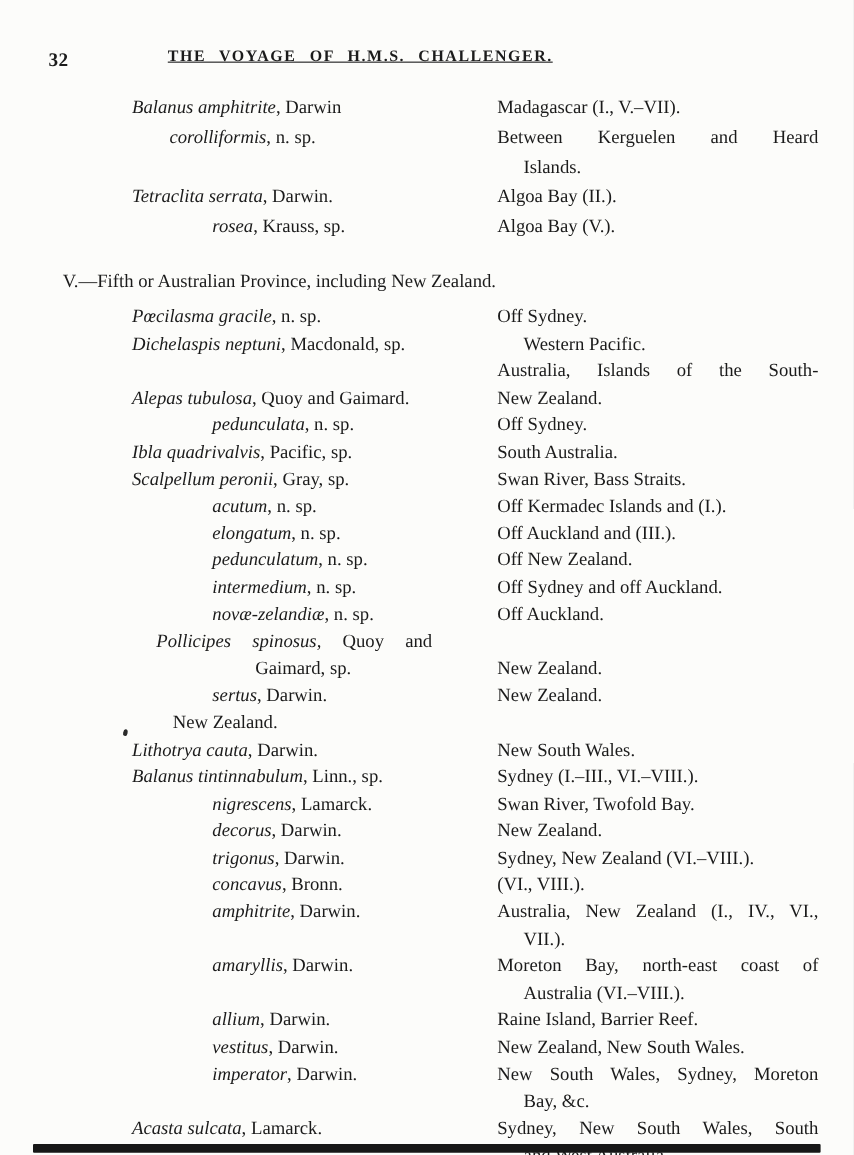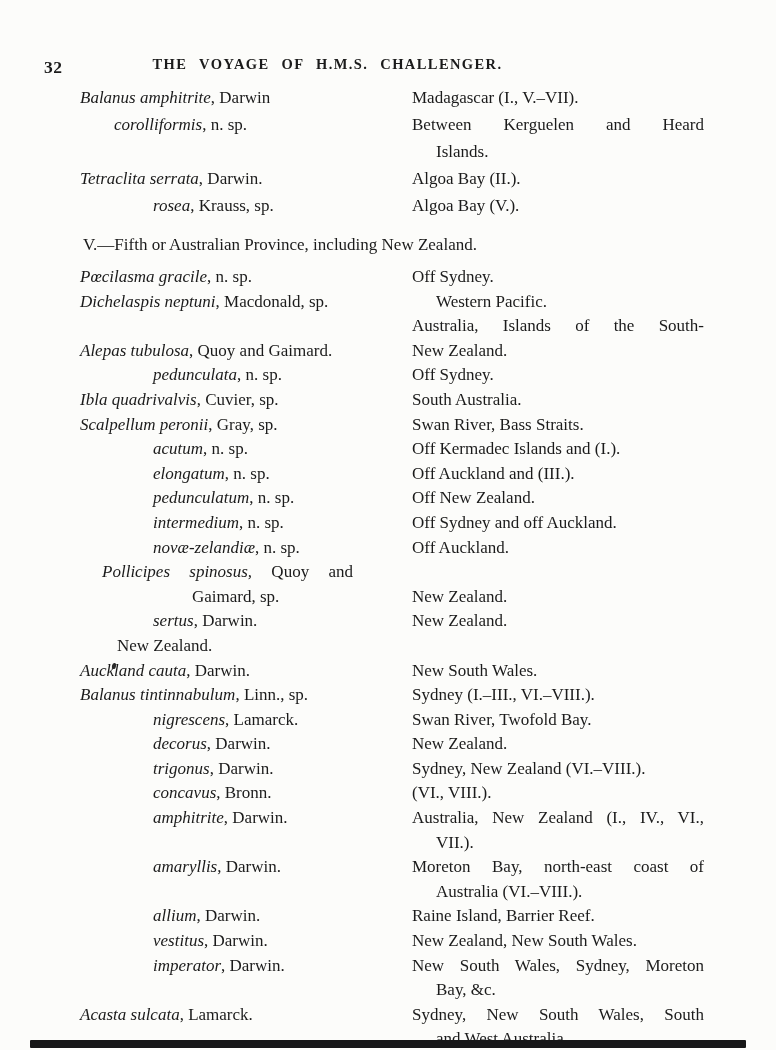--- a/index.html
+++ b/index.html
@@ -1,37 +1,37 @@
 <!DOCTYPE html>
 <html><head>
 <meta charset="utf-8">
 <style>
   html,body{margin:0;padding:0;background:#e8e8e8;}
   .page{
     position:relative;width:776px;height:1050px;margin:0 auto;
     background:#fcfcfa;color:#1b1b1b;overflow:hidden;
     font-family:"Liberation Serif","DejaVu Serif",serif;
   }
-  .hdr{position:absolute;top:56px;left:0;width:616px;height:24px;}
+  .hdr{position:absolute;top:43px;left:0;width:616px;height:24px;text-decoration:underline;}
   .pagenum{position:absolute;left:44px;top:1px;font-weight:bold;font-size:17.5px;letter-spacing:.5px;}
   .title{text-align:center;font-size:14.5px;font-weight:700;letter-spacing:1.4px;word-spacing:7px;padding-left:12px;margin-left:27px;}
   .content{position:absolute;top:84px;left:0;width:776px;}
-  .row{display:flex;align-items:flex-start;font-size:17px;line-height:27px;padding-left:80px;}
+  .row{display:flex;align-items:flex-start;font-size:17px;line-height:27px;padding-left:120px;}
   .rows-main .row{line-height:24.6px;}
   .name{flex:0 0 295px;box-sizing:border-box;white-space:nowrap;overflow:visible;}
   .name.ind1{padding-left:34px;}
   .name.ind2{padding-left:73px;}
   .name.ind3{padding-left:112px;}
   .name.spread{word-spacing:15px;text-align:center;}
   .sci{font-style:italic;}
   .loc{flex:0 0 292px;box-sizing:border-box;margin-left:37px;}
   .loc .l{display:block;}
   .loc .just{text-align:justify;text-align-last:justify;}
   .loc .cont{padding-left:24px;}
-  .heading{font-size:17px;line-height:26px;padding-left:83px;margin:13px 0 7px 0;}
+  .heading{font-size:17px;line-height:26px;padding-left:57px;margin:24px 0 7px 0;}
   .ink-dot{position:absolute;left:112px;top:663px;width:4px;height:6px;background:#2a2a2a;border-radius:50% 50% 40% 40%;transform:rotate(12deg);}
   .bottom-bar{position:absolute;left:30px;top:1040px;width:716px;height:8px;background:#171717;border-radius:1px;}
 </style>
 </head>
 <body>
 
 <div class="page">
   <div class="hdr">
     <span class="pagenum">32</span>
     <div class="title">THE VOYAGE OF H.M.S. CHALLENGER.</div>
@@ -86,21 +86,21 @@
             <span class="l">New Zealand.</span>
           </div>
         </div>
         <div class="row">
           <div class="name ind2"><i class="sci">pedunculata</i><span>, n. sp.</span></div>
           <div class="loc">
             <span class="l">Off Sydney.</span>
           </div>
         </div>
         <div class="row">
-          <div class="name"><i class="sci">Ibla quadrivalvis</i><span>, Cuvier, sp.</span></div>
+          <div class="name"><i class="sci">Ibla quadrivalvis</i><span>, Pacific, sp.</span></div>
           <div class="loc">
             <span class="l">South Australia.</span>
           </div>
         </div>
         <div class="row">
           <div class="name"><i class="sci">Scalpellum peronii</i><span>, Gray, sp.</span></div>
           <div class="loc">
             <span class="l">Swan River, Bass Straits.</span>
           </div>
         </div>
@@ -149,21 +149,21 @@
           <div class="loc">
             <span class="l">New Zealand.</span>
           </div>
         </div>
         <div class="row">
           <div class="loc">
             <span class="l">New Zealand.</span>
           </div>
         </div>
         <div class="row">
-          <div class="name"><i class="sci">Auckland cauta</i><span>, Darwin.</span></div>
+          <div class="name"><i class="sci">Lithotrya cauta</i><span>, Darwin.</span></div>
           <div class="loc">
             <span class="l">New South Wales.</span>
           </div>
         </div>
         <div class="row">
           <div class="name"><i class="sci">Balanus tintinnabulum</i><span>, Linn., sp.</span></div>
           <div class="loc">
             <span class="l">Sydney (I.–III., VI.–VIII.).</span>
           </div>
         </div>

